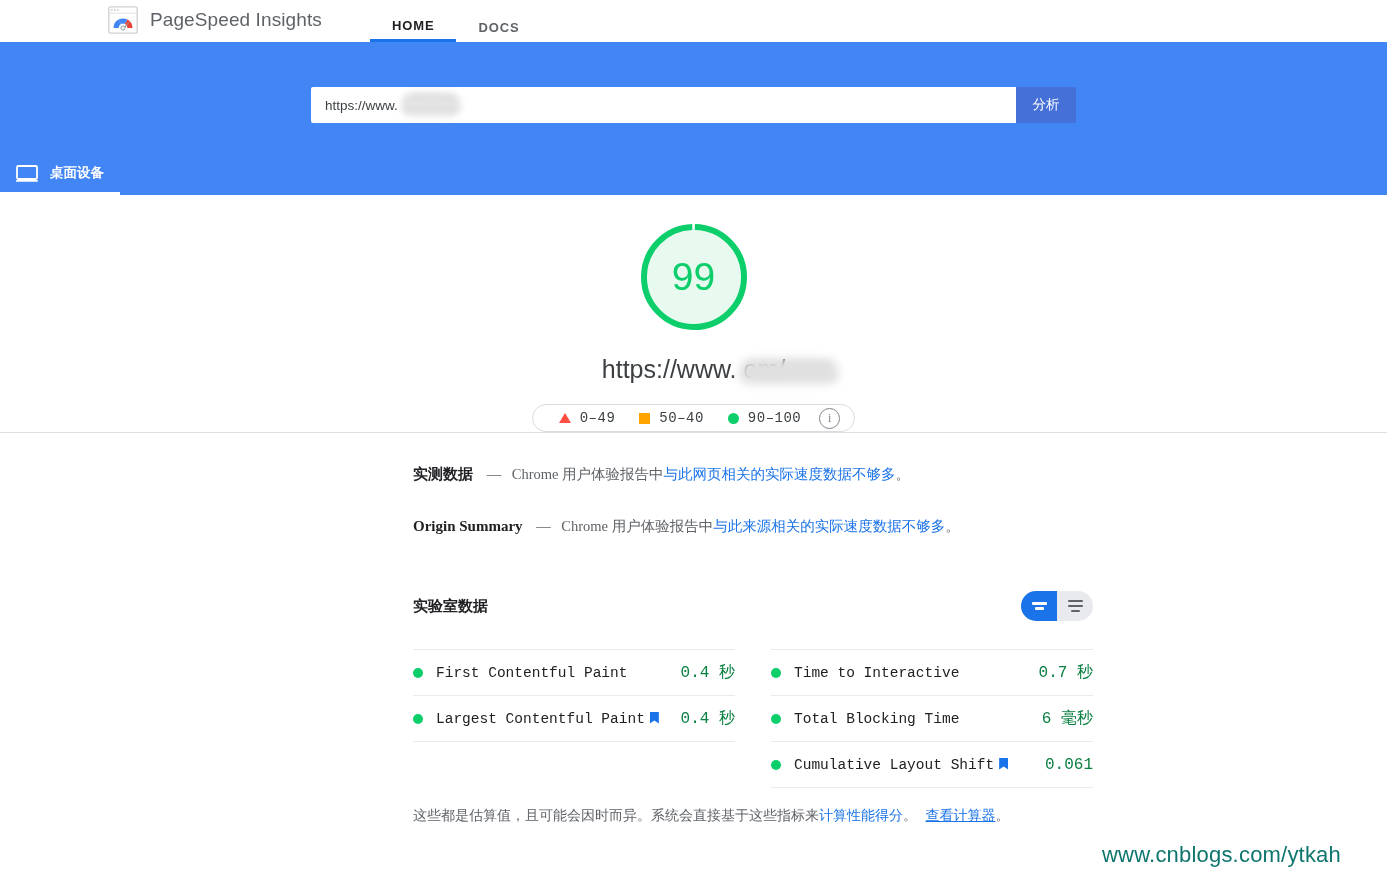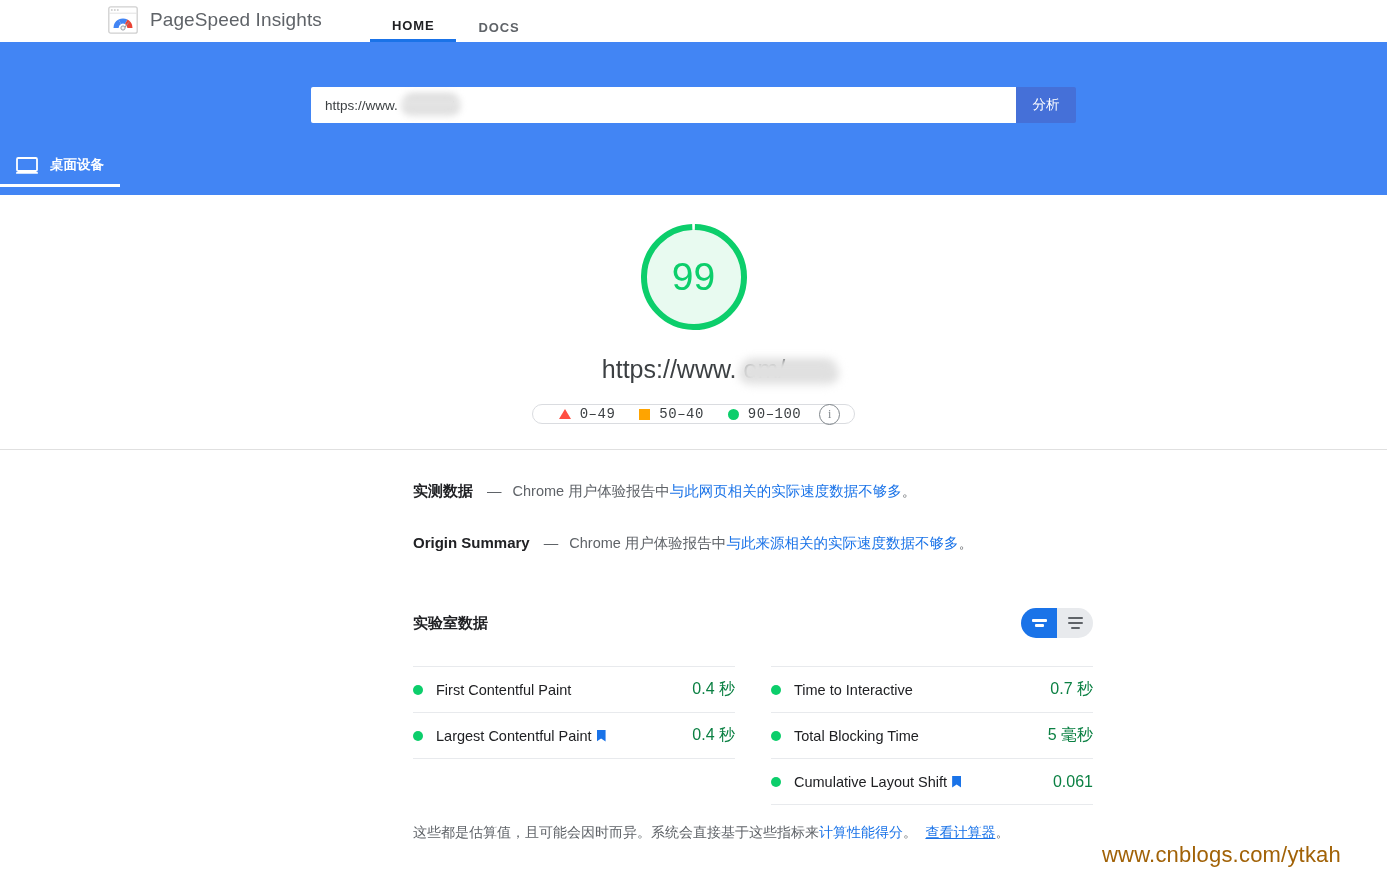--- a/index.html
+++ b/index.html
@@ -109,21 +109,21 @@
     background: #4570d8;
     color: #ffffff;
     border: none;
     font-size: 13.5px;
     border-radius: 0 2px 2px 0;
     cursor: pointer;
     font-family: "Liberation Sans", sans-serif;
   }
   .device-tabs {
     position: absolute;
-    bottom: 8px;
+    bottom: 0;
     left: 0;
     display: flex;
     margin-top: 20px;
   }
   .device-tab {
     display: flex;
     align-items: center;
     padding: 0 16px 10px 16px;
     color: #ffffff;
     font-size: 13.5px;
@@ -139,21 +139,20 @@
     margin-right: 12px;
     display: flex;
     align-items: center;
   }
 
   
   .score-section {
     padding-top: 26px;
     text-align: center;
     border-bottom: 1px solid #e0e0e0;
-    padding-bottom: 25px;
   }
   .gauge {
     width: 112px;
     height: 112px;
     margin: 0 auto;
     position: relative;
   }
   .gauge-value {
     position: absolute;
     left: 0;
@@ -180,21 +179,21 @@
     border-radius: 14px;
     background: linear-gradient(180deg,#d4d4d4 0%, #e7e7e7 40%, #d9d9d9 62%, #f1f1f1 100%);
     filter: blur(4px);
   }
   .legend {
     margin: 20px auto 0 auto;
     display: inline-flex;
     align-items: center;
     border: 1px solid #dadce0;
     border-radius: 19px;
-    height: 20px;
+    height: 28px;
     padding: 0 14px;
     box-sizing: border-box;
   }
   .legend-item {
     display: flex;
     align-items: center;
     margin: 0 12px;
     font-family: "Liberation Mono", monospace;
     font-size: 14px;
     color: #3c4043;
@@ -229,20 +228,21 @@
   }
   .content-col {
     margin-left: 413px;
     width: 680px;
   }
   .field-block { margin-bottom: 30px; }
   .field-row {
     font-size: 14.5px;
     color: #5f6368;
     line-height: 22px;
+    font-family: Liberation Serif, serif;
   }
   .field-title {
     font-weight: bold;
     color: #202124;
     font-size: 15px;
     margin-right: 10px;
   }
   .dash { margin-right: 7px; }
   .link { color: #1a73e8; cursor: pointer; text-decoration: none; }
   .link-u { color: #1a73e8; cursor: pointer; text-decoration: underline; }
@@ -268,20 +268,21 @@
   .tgl.on { background: #1a73e8; }
   .tgl.off { background: #e8eaed; }
   .bars { display: flex; flex-direction: column; gap: 2.5px; align-items: center; }
   .bars i { display: block; height: 2.5px; border-radius: 1px; }
   .tgl.on .bars i { background: #ffffff; }
   .tgl.off .bars i { background: #5f6368; }
 
   .metrics {
     display: flex;
     gap: 36px;
+    font-family: Liberation Mono, monospace;
   }
   .metric-col { flex: 1; }
   .metric-row {
     display: flex;
     align-items: center;
     height: 45px;
     border-top: 1px solid #e8eaed;
     font-size: 14.5px;
     color: #202124;
   }
@@ -300,21 +301,21 @@
     font-size: 14px;
     color: #5f6368;
     line-height: 21px;
     font-family: Liberation Mono, monospace;
   }
 
   .watermark {
     position: absolute;
     right: 46px;
     bottom: 14px;
-    color: #a16207;
+    color: #0f766e;
     font-size: 22px;
     letter-spacing: .2px;
   }
 </style>
 </head>
 <body>
 
 <div class="topbar">
   <div class="brand">
     <span class="brand-logo">
@@ -455,21 +456,21 @@
 
         <div class="metric-col">
           <div class="metric-row">
             <span class="m-dot"></span>
             <span class="m-label">Time to Interactive</span>
             <span class="m-value">0.7 秒</span>
           </div>
           <div class="metric-row">
             <span class="m-dot"></span>
             <span class="m-label">Total Blocking Time</span>
-            <span class="m-value">5 毫秒</span>
+            <span class="m-value">6 毫秒</span>
           </div>
           <div class="metric-row">
             <span class="m-dot"></span>
             <span class="m-label"><span>Cumulative Layout Shift</span><i class="m-flag"></i></span>
             <span class="m-value">0.061</span>
           </div>
         </div>
       </div>
 
       <div class="note"><span>这些都是估算值，且可能会因时而异。系统会直接基于这些指标来</span><span class="link">计算性能得分</span><span>。 </span><span class="link-u">查看计算器</span><span>。</span>

